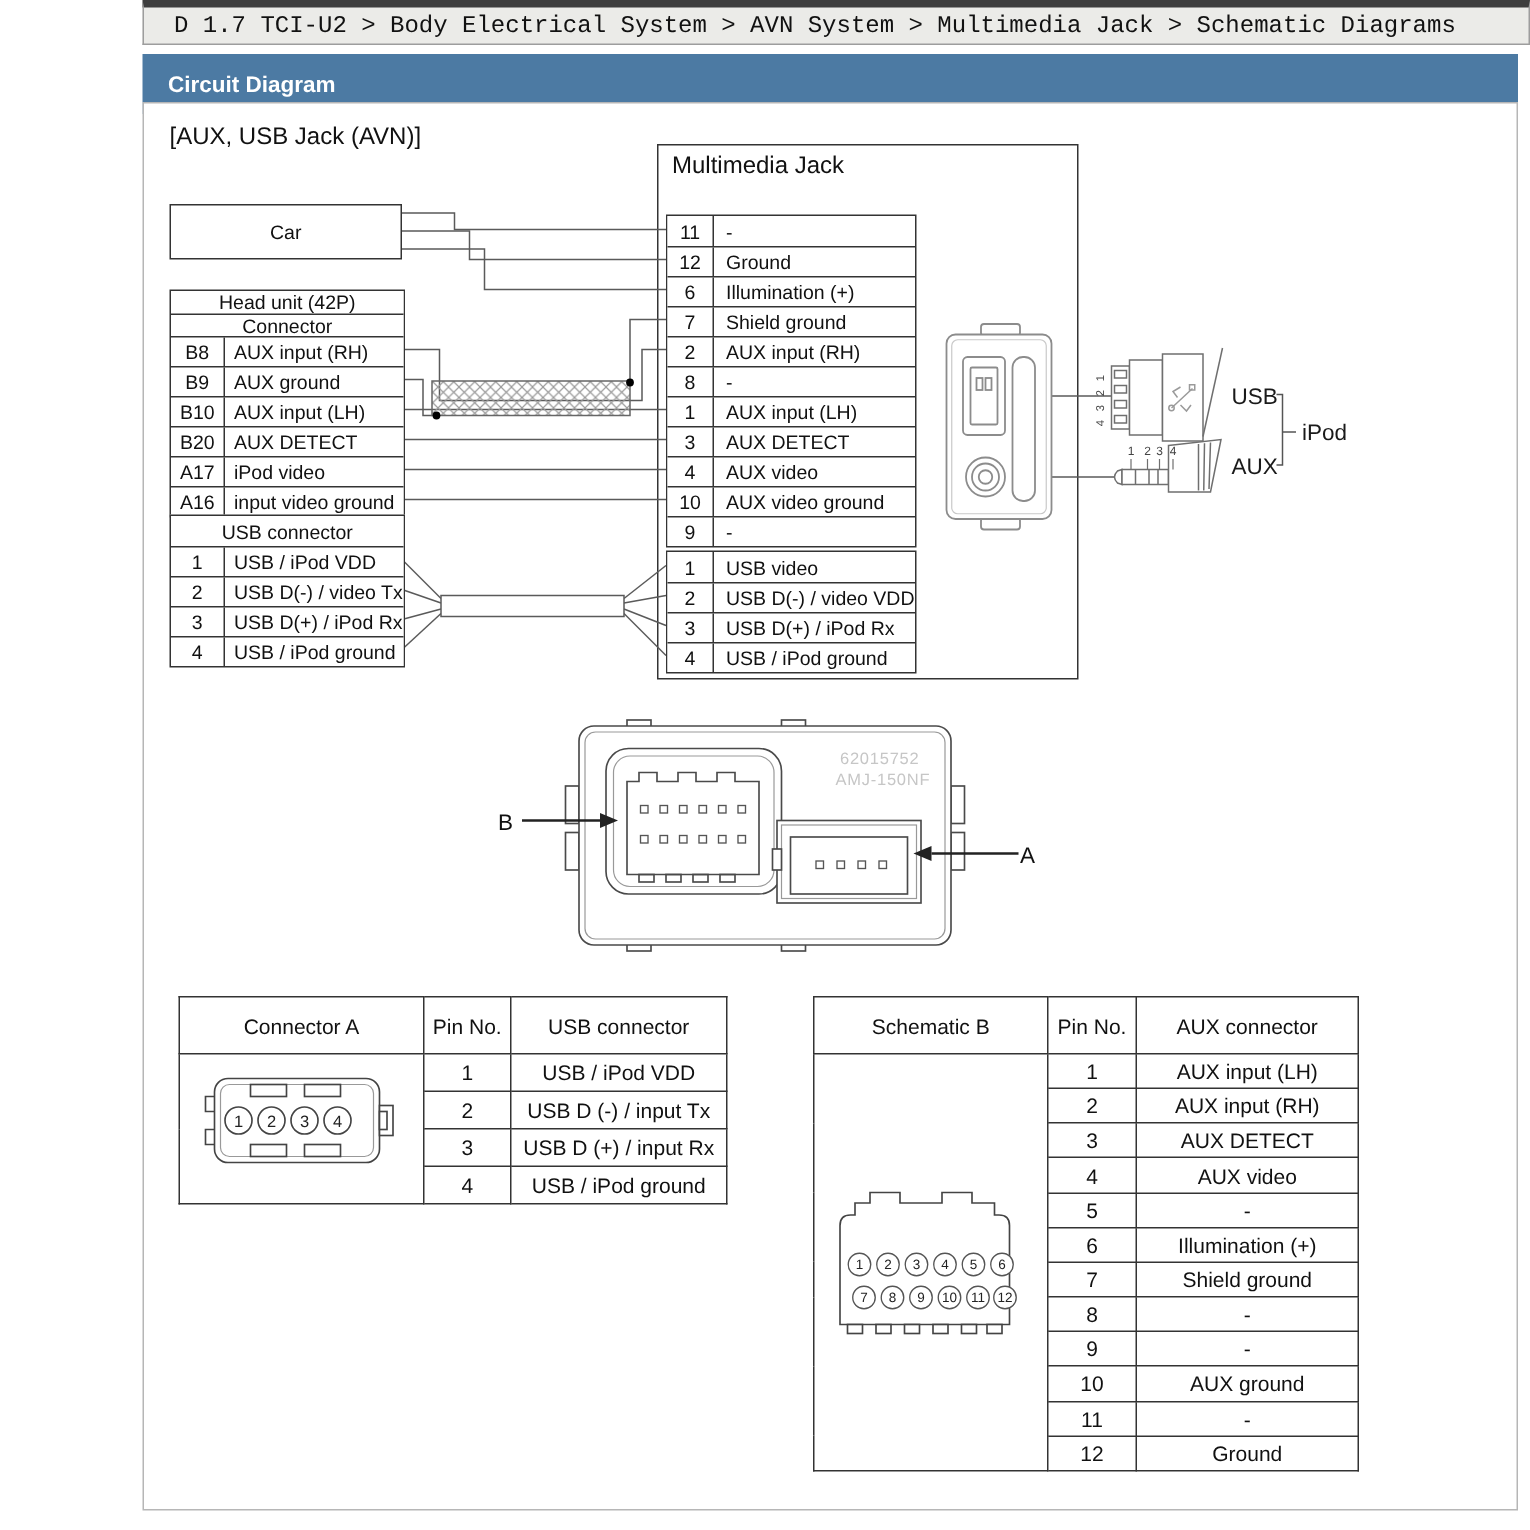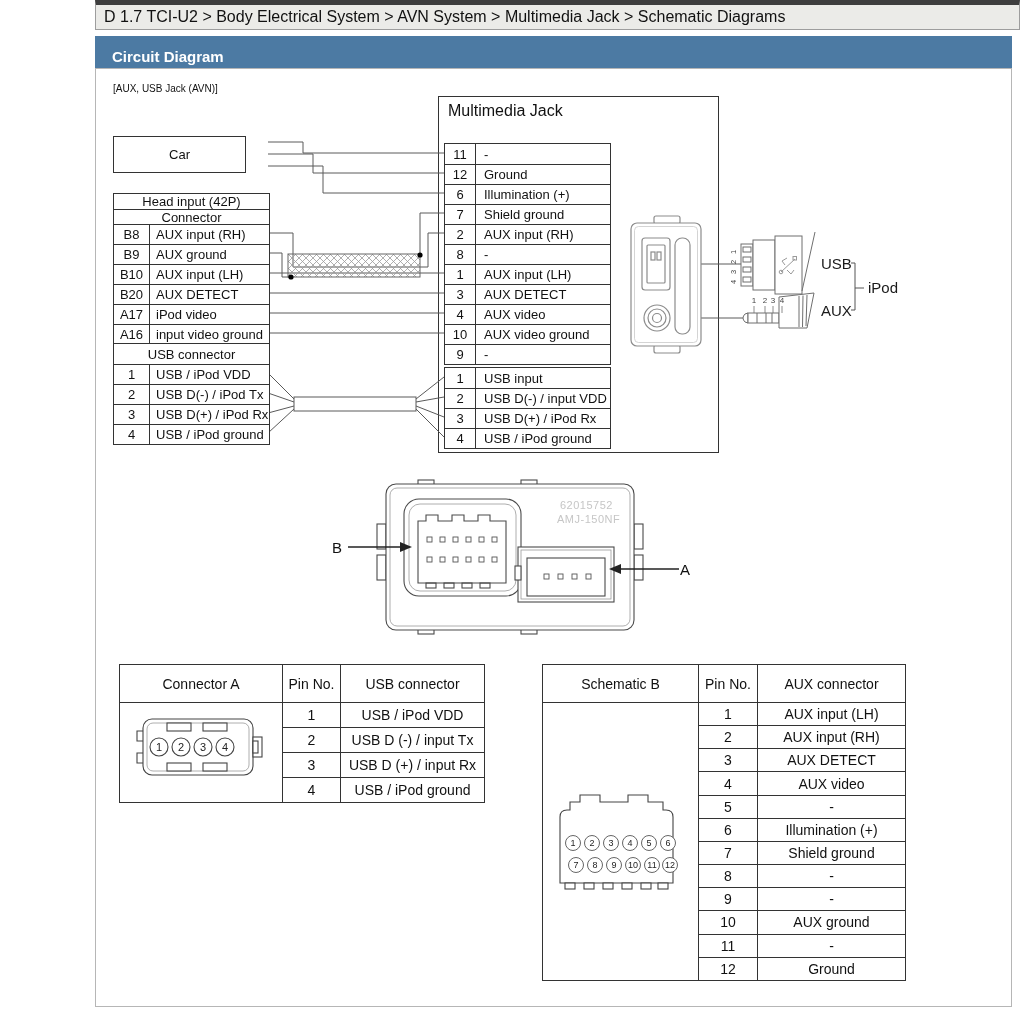--- a/index.html
+++ b/index.html
@@ -1,27 +1,27 @@
 <!DOCTYPE html>
 <html><head>
 <meta charset="utf-8">
 <style>
   html,body{margin:0;padding:0;background:#fff;}
   body{width:1020px;height:1020px;position:relative;font-family:"Liberation Sans",sans-serif;color:#111;}
   .breadcrumb-bar{position:absolute;left:95px;top:0;width:925px;height:30px;box-sizing:border-box;
     background:#ebebe8;border:1px solid #9d9d9d;border-top:5px solid #3e3e3e;
-    font-family:Liberation Sans, sans-serif;font-size:16px;display:flex;align-items:center;padding-left:8px;}
+    font-family:Liberation Mono, monospace;font-size:16px;display:flex;align-items:center;padding-left:20px;}
   .header-bar{position:absolute;left:95px;top:36px;width:917px;height:40px;box-sizing:border-box;
     background:#4c7aa3;color:#fff;font-weight:bold;font-size:15px;display:flex;align-items:center;padding-left:17px;}
   #content{position:absolute;left:95px;top:68px;width:917px;height:939px;box-sizing:border-box;
     background:#fff;border:1px solid #b6b6b6;overflow:hidden;}
   #ov{position:absolute;left:0;top:0;z-index:1;}
   .abs{position:absolute;}
-  .seclabel{left:17px;top:14px;font-size:10px;z-index:2;}
-  .carbox{left:17px;top:67px;width:133px;height:37px;border:1px solid #333;background:#fff;z-index:2;
+  .seclabel{left:17px;top:14px;font-size:16px;z-index:2;}
+  .carbox{left:17px;top:67px;width:155px;height:37px;border:1px solid #333;background:#fff;z-index:2;
     display:flex;align-items:center;justify-content:center;font-size:13px;box-sizing:border-box;}
   .jackbox{left:342px;top:27px;width:281px;height:357px;border:1px solid #333;z-index:0;box-sizing:border-box;}
   .jacktitle{font-size:16px;z-index:2;}
   .ptable{position:absolute;background:#fff;border:1px solid #333;z-index:2;box-sizing:content-box;}
   .trow{display:flex;height:20px;border-top:1px solid #333;box-sizing:border-box;align-items:stretch;font-size:13px;background:#fff;}
   .trow:first-child{border-top:none;}
   .trow.title{height:15px;align-items:center;justify-content:center;}
   .trow.title20{height:20px;align-items:center;justify-content:center;}
   .pc{width:35px;border-right:1px solid #333;display:flex;align-items:center;justify-content:center;flex:none;}
   .pc.narrow{width:30px;}
@@ -204,21 +204,21 @@
       <path d="M583,500 H525" stroke="#222" stroke-width="1.6"></path>
       <polygon points="525,495 513,500 525,505" fill="#222"></polygon>
     </g>
   </svg>
 
   <div class="abs carbox">
     <span>Car</span>
   </div>
 
   <div class="ptable" style="left:17px;top:124px;width:155px;">
-    <div class="trow title">Head input (42P)</div>
+    <div class="trow title">Head unit (42P)</div>
     <div class="trow title">Connector</div>
     <div class="trow">
         <div class="pc">B8</div>
         <div class="lc">AUX input (RH)</div>
       </div>
     <div class="trow">
         <div class="pc">B9</div>
         <div class="lc">AUX ground</div>
       </div>
     <div class="trow">
@@ -240,21 +240,21 @@
   </div>
 
   <div class="ptable" style="left:17px;top:274px;width:155px;">
     <div class="trow title20">USB connector</div>
     <div class="trow">
         <div class="pc">1</div>
         <div class="lc">USB / iPod VDD</div>
       </div>
     <div class="trow">
         <div class="pc">2</div>
-        <div class="lc">USB D(-) / iPod Tx</div>
+        <div class="lc">USB D(-) / video Tx</div>
       </div>
     <div class="trow">
         <div class="pc">3</div>
         <div class="lc">USB D(+) / iPod Rx</div>
       </div>
     <div class="trow">
         <div class="pc">4</div>
         <div class="lc">USB / iPod ground</div>
       </div>
   </div>
@@ -306,25 +306,25 @@
       </div>
     <div class="trow">
         <div class="pc narrow">9</div>
         <div class="lc" style="padding-left:8px">-</div>
       </div>
   </div>
 
   <div class="ptable" style="left:348px;top:298px;width:165px;">
     <div class="trow">
         <div class="pc narrow">1</div>
-        <div class="lc" style="padding-left:8px">USB input</div>
+        <div class="lc" style="padding-left:8px">USB video</div>
       </div>
     <div class="trow">
         <div class="pc narrow">2</div>
-        <div class="lc" style="padding-left:8px">USB D(-) / input VDD</div>
+        <div class="lc" style="padding-left:8px">USB D(-) / video VDD</div>
       </div>
     <div class="trow">
         <div class="pc narrow">3</div>
         <div class="lc" style="padding-left:8px">USB D(+) / iPod Rx</div>
       </div>
     <div class="trow">
         <div class="pc narrow">4</div>
         <div class="lc" style="padding-left:8px">USB / iPod ground</div>
       </div>
   </div>

